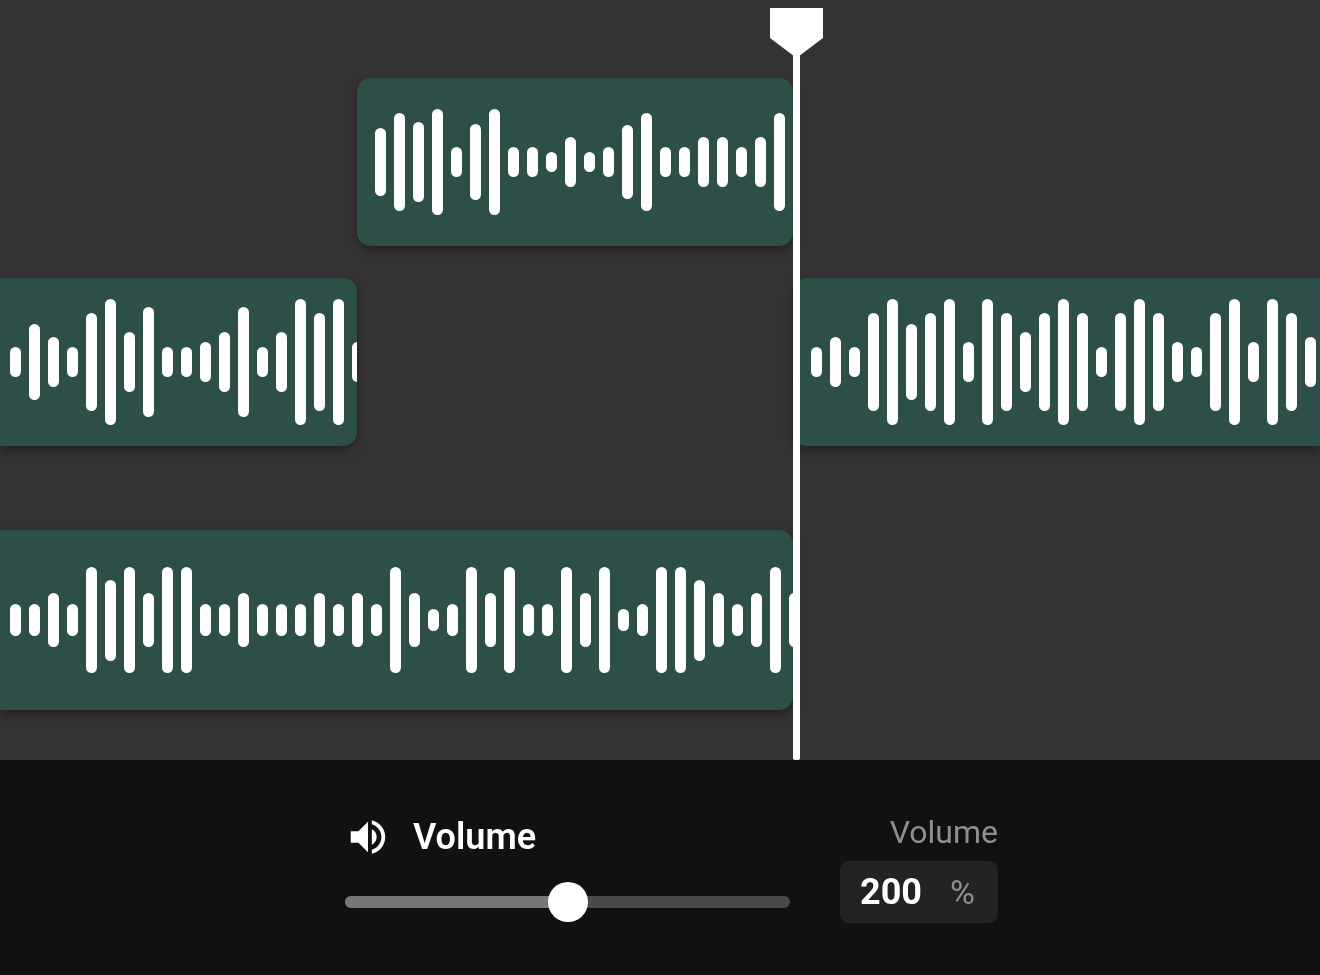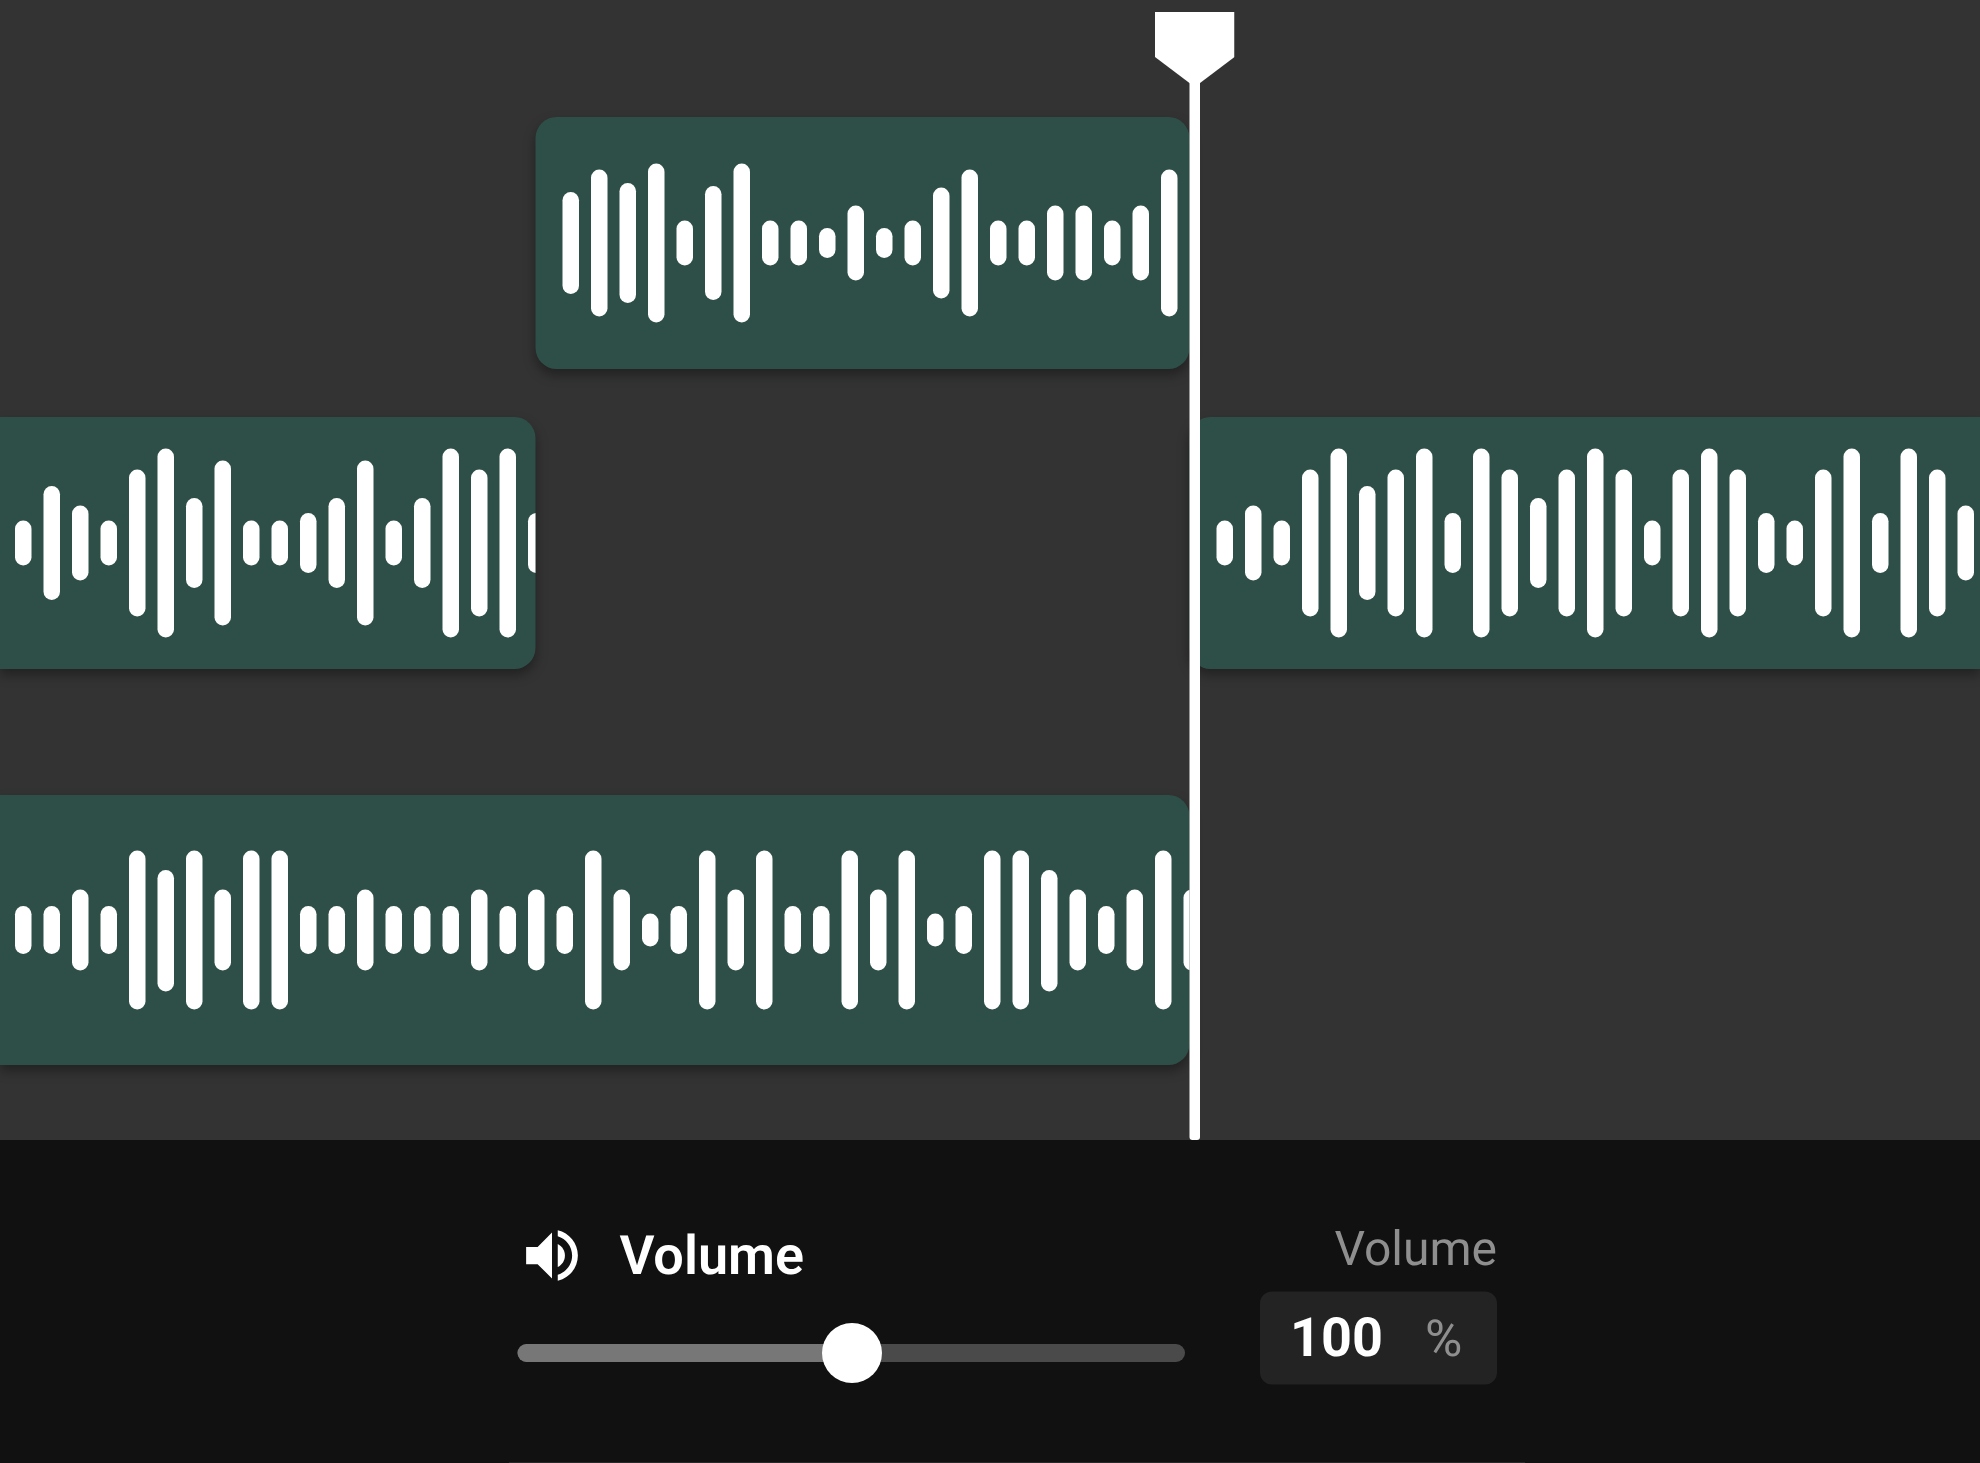--- a/index.html
+++ b/index.html
@@ -318,17 +318,17 @@
     </div>
     <div class="slider-wrap">
       <div class="slider-track"></div>
       <div class="slider-fill" style="width: 50%;"></div>
       <div class="slider-thumb" style="left: 50%;"></div>
     </div>
   </div>
   <div class="value-section">
     <span class="reset-link">Volume</span>
     <div class="value-box">
-      <span class="value-num">100</span>
+      <span class="value-num">200</span>
       <span class="value-unit">%</span>
     </div>
   </div>
 </div>
 
 </body></html>

